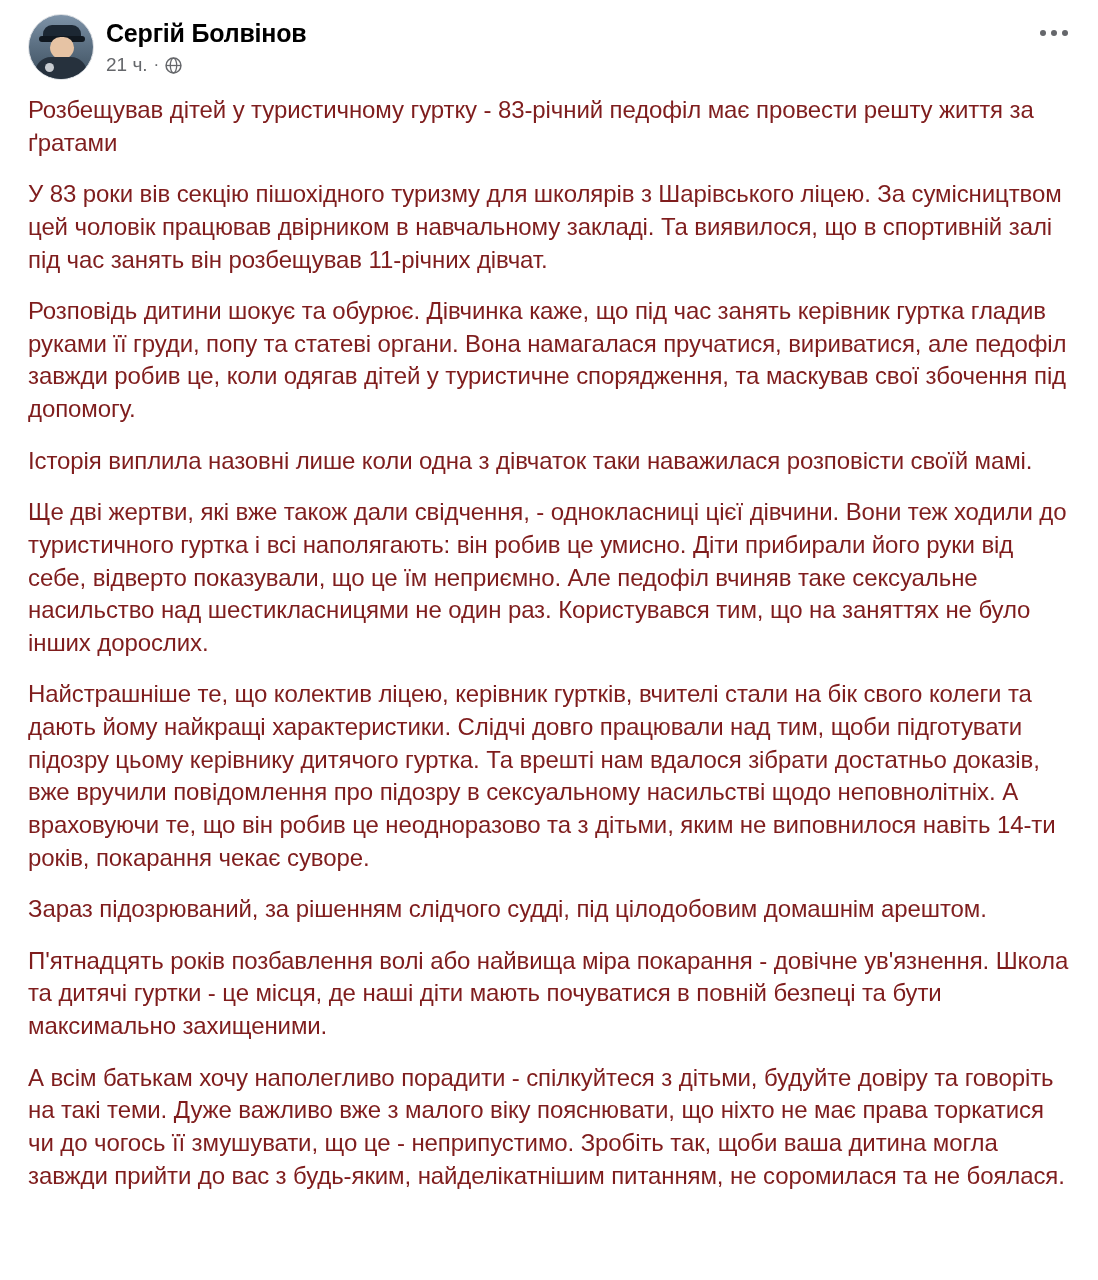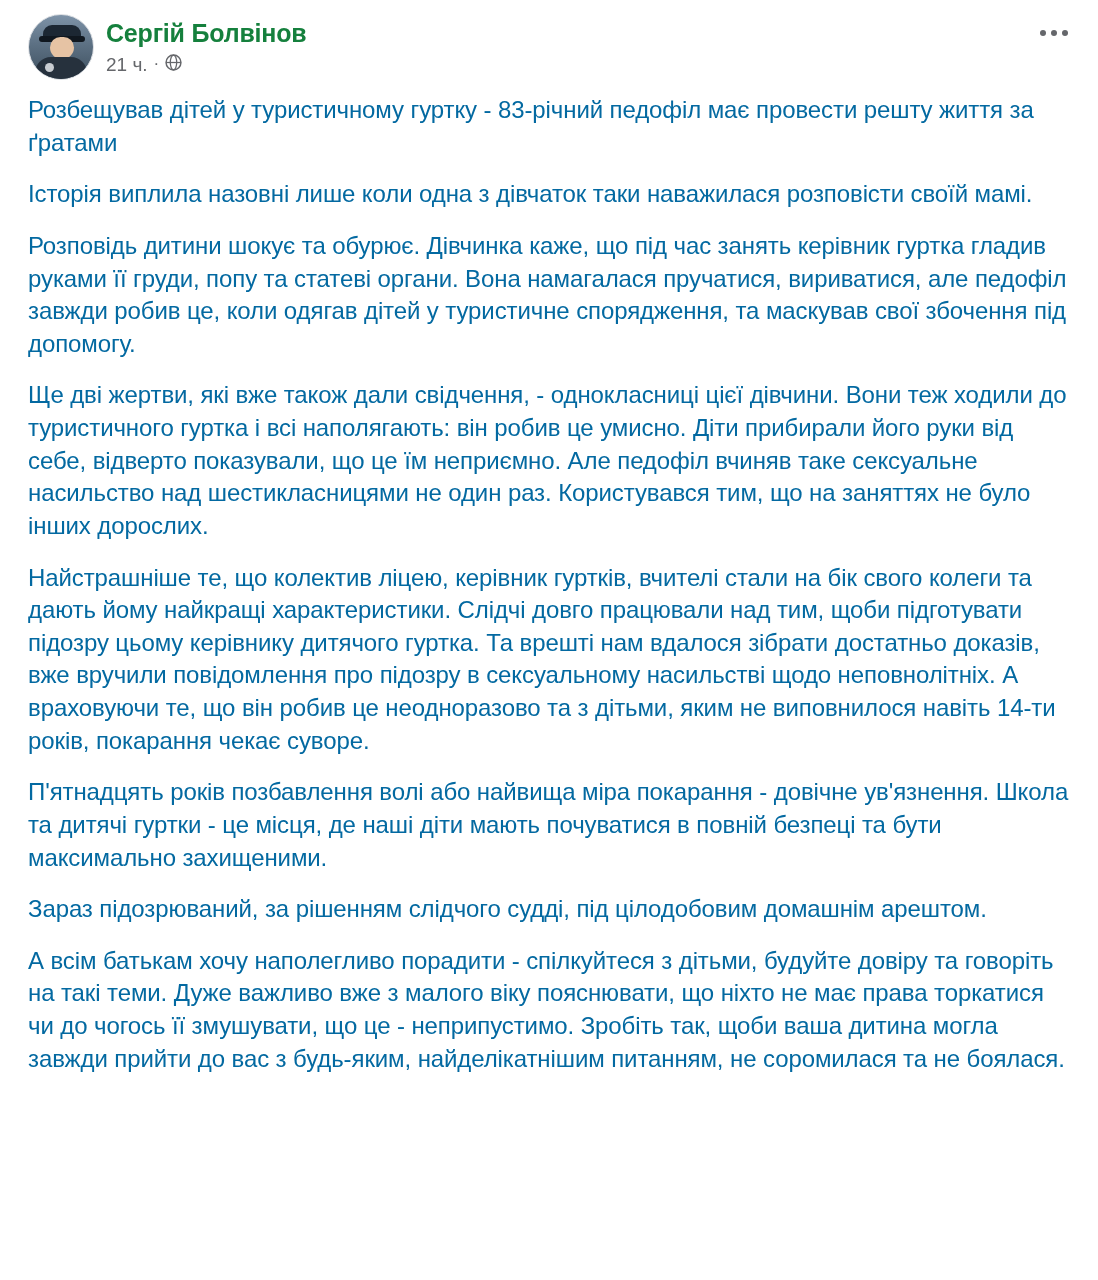--- a/index.html
+++ b/index.html
@@ -87,25 +87,26 @@
   .header-text {
     display: flex;
     flex-direction: column;
     justify-content: center;
     padding-top: 4px;
   }
   .author {
     font-size: 25px;
     font-weight: bold;
     line-height: 1.2;
-    color: #15803d;
+    color: #000000;
     letter-spacing: -0.2px;
   }
   .meta {
     display: flex;
+    align-items: center;
     gap: 6px;
     margin-top: 6px;
     color: #65676b;
     font-size: 19px;
   }
   .meta .sep {
     color: #65676b;
     font-size: 17px;
   }
   .globe-icon {
@@ -128,21 +129,21 @@
     width: 6px;
     height: 6px;
     border-radius: 50%;
     background: #65676b;
     display: block;
   }
   .post-body p {
     font-size: 24px;
     line-height: 1.36;
     margin: 0 0 19px 0;
-    color: #0369a1;
+    color: #7f1d1d;
     letter-spacing: -0.1px;
   }
   .post-body p:last-child {
     margin-bottom: 8px;
   }
 </style>
 </head>
 <body>
 
 <div class="post">
@@ -171,22 +172,23 @@
   </div>
 
   <div class="menu-dots">
     <span></span>
     <span></span>
     <span></span>
   </div>
 
   <div class="post-body">
     <p>Розбещував дітей у туристичному гуртку - 83-річний педофіл має провести решту життя за ґратами</p>
+    <p>У 83 роки вів секцію пішохідного туризму для школярів з Шарівського ліцею. За сумісництвом цей чоловік працював двірником в навчальному закладі. Та виявилося, що в спортивній залі під час занять він розбещував 11-річних дівчат.</p>
+    <p>Розповідь дитини шокує та обурює. Дівчинка каже, що під час занять керівник гуртка гладив руками її груди, попу та статеві органи. Вона намагалася пручатися, вириватися, але педофіл завжди робив це, коли одягав дітей у туристичне спорядження, та  маскував свої збочення під допомогу.</p>
     <p>Історія виплила назовні лише коли одна з дівчаток таки наважилася розповісти своїй мамі.</p>
-    <p>Розповідь дитини шокує та обурює. Дівчинка каже, що під час занять керівник гуртка гладив руками її груди, попу та статеві органи. Вона намагалася пручатися, вириватися, але педофіл завжди робив це, коли одягав дітей у туристичне спорядження, та  маскував свої збочення під допомогу.</p>
     <p>Ще дві жертви, які вже також дали свідчення, - однокласниці цієї дівчини. Вони теж ходили до туристичного гуртка і всі наполягають: він робив це умисно. Діти прибирали його руки від себе, відверто показували, що це їм неприємно. Але педофіл вчиняв таке сексуальне насильство над шестикласницями не один раз. Користувався тим, що на заняттях  не було інших дорослих.</p>
     <p>Найстрашніше те, що колектив ліцею, керівник гуртків, вчителі стали на бік свого колеги та дають йому найкращі характеристики. Слідчі довго працювали над тим, щоби підготувати підозру цьому керівнику дитячого гуртка. Та врешті нам вдалося зібрати достатньо доказів, вже вручили повідомлення про підозру в сексуальному насильстві щодо неповнолітніх. А враховуючи те, що він робив це неодноразово та з дітьми, яким не виповнилося навіть 14-ти років, покарання чекає суворе.</p>
+    <p>Зараз підозрюваний, за рішенням слідчого судді, під цілодобовим домашнім арештом.</p>
     <p>П'ятнадцять років позбавлення волі або найвища міра покарання - довічне ув'язнення. Школа та дитячі гуртки - це місця, де наші діти мають почуватися в повній безпеці та бути максимально захищеними.</p>
-    <p>Зараз підозрюваний, за рішенням слідчого судді, під цілодобовим домашнім арештом.</p>
     <p>А всім батькам хочу наполегливо порадити - спілкуйтеся з дітьми, будуйте довіру та говоріть на такі теми. Дуже важливо вже з малого віку пояснювати, що ніхто не має права торкатися чи до чогось її змушувати, що це - неприпустимо. Зробіть так, щоби ваша дитина могла завжди прийти до вас з будь-яким, найделікатнішим питанням, не соромилася та не боялася.</p>
   </div>
 
 </div>
 
 </body></html>

